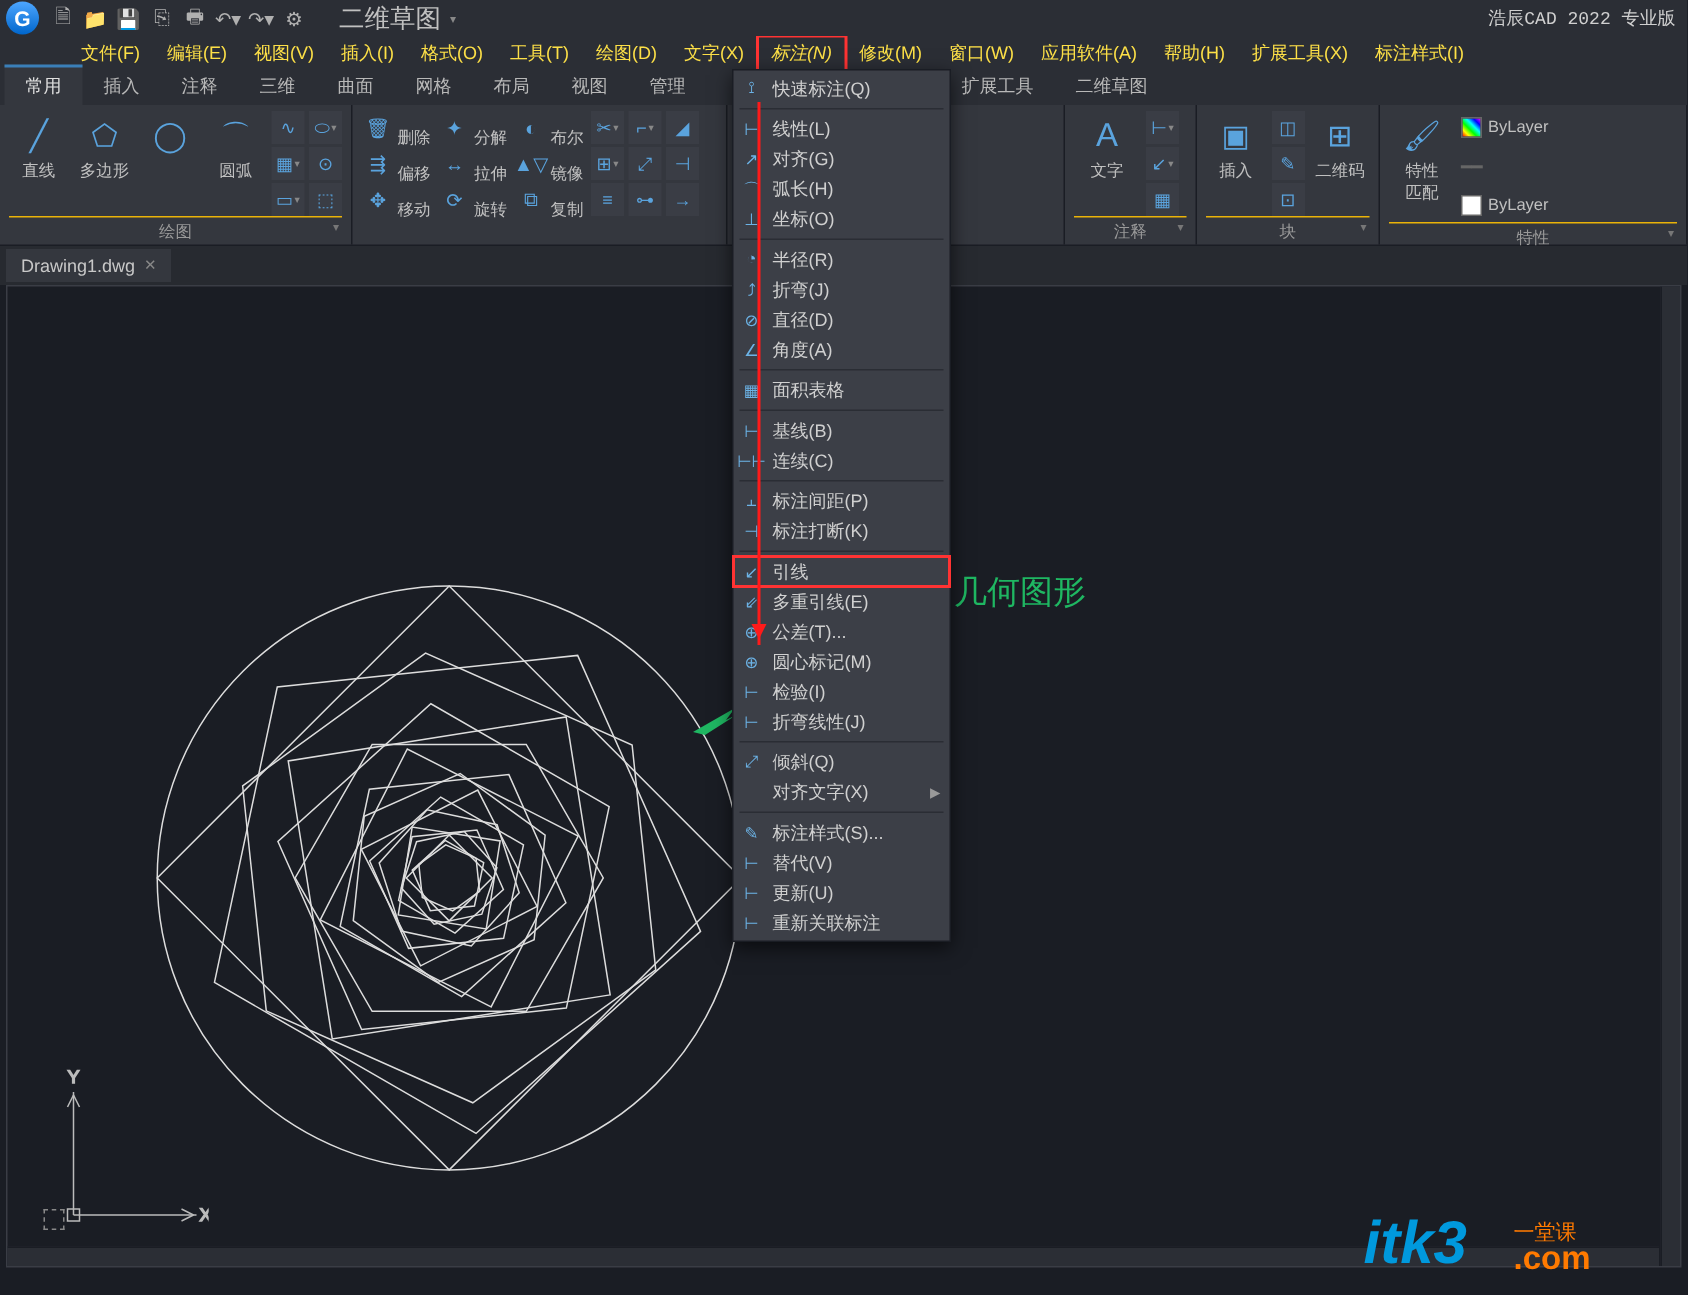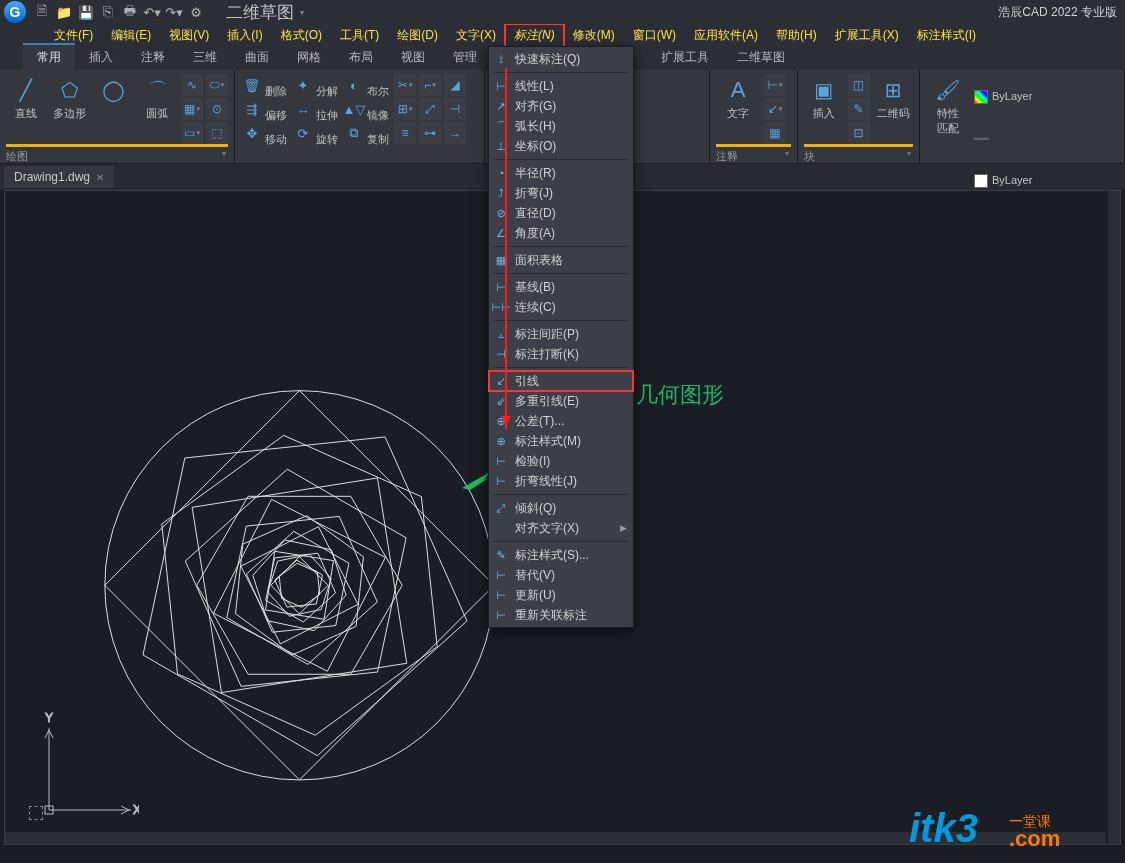--- a/index.html
+++ b/index.html
@@ -2,46 +2,46 @@
 <html><head>
 <meta charset="utf-8">
 <style>
 * { margin:0; padding:0; box-sizing:border-box; font-family:"Microsoft YaHei",Arial,sans-serif; }
 body { background:#1a1d24; width:1125px; height:863px; overflow:hidden; position:relative; color:#c8c8c8; font-size:12px; }
 
 .titlebar { height:24px; background:#2b2e35; display:flex; align-items:center; padding:0 4px; position:relative; }
 .logo { width:22px; height:22px; background:linear-gradient(#4da6ff,#0066cc); border-radius:50%; display:flex; align-items:center; justify-content:center; color:#fff; font-weight:bold; font-size:14px; }
 .qat { display:flex; gap:6px; margin-left:8px; align-items:center; }
 .qat-item { width:16px; height:16px; color:#b0b0b0; display:flex; align-items:center; justify-content:center; font-size:13px; }
-.title-text { position:absolute; right:8px; color:#d0d0d0; font-size:12px; }
+.title-text { position:absolute; right:8px; color:#d0d0d0; font-size:12px;font-family:Liberation Mono, monospace; }
 
 .menubar { height:22px; background:#2b2e35; display:flex; align-items:center; padding-left:46px; gap:2px; }
 .menu-item { padding:2px 8px; color:#fde047; font-size:12px; cursor:pointer; }
 .menu-item.active { outline:2px solid #ff3333;font-style:italic; }
 
-.ribbon-tabs { height:24px; background:#2b2e35; display:flex; align-items:flex-end; padding-left:23px; }
+.ribbon-tabs { height:24px; background:#2b2e35; display:flex; align-items:flex-end; padding-left:3px; }
 .rtab { padding:4px 14px; color:#b8b8b8; font-size:12px; cursor:pointer; border-top:2px solid transparent; }
 .rtab.sel { background:#34373e; color:#e0e0e0; border-top-color:#3a7fb8; }
 
 .ribbon { height:94px; background:#34373e; display:flex; border-bottom:1px solid #1a1d24; }
 .panel { border-right:1px solid #1a1d24; padding:4px 6px 0 6px; display:flex; flex-direction:column; justify-content:space-between; }
-.panel-title { color:#999; font-size:11px; padding:2px 0; border-top:3px solid #eab308; margin-top:auto; position:relative; }
+.panel-title { text-align:center; color:#999; font-size:11px; padding:2px 0; border-top:1px solid #eab308; margin-top:auto; position:relative; }
 .panel-title::after { content:"▾"; position:absolute; right:2px; font-size:8px; color:#777; }
 .panel-body { display:flex; gap:4px; flex:1; }
 .big-btn { display:flex; flex-direction:column; align-items:center; justify-content:flex-start; gap:2px; width:44px; padding-top:2px; }
 .big-btn .ico { width:32px; height:28px; display:flex; align-items:center; justify-content:center; color:#5aa3dd; font-size:20px; }
 .big-btn .lbl { font-size:11px; color:#c0c0c0; }
 .col-btns { display:flex; flex-direction:column; gap:2px; }
 .row-btns { display:flex; gap:3px; }
 .small-btn { width:22px; height:22px; background:#3a3d45; display:flex; align-items:center; justify-content:center; font-size:12px; color:#5aa3dd; }
 .small-btn.dd::after { content:"▾"; font-size:7px; margin-left:1px; color:#888; }
 .lbl-btn { display:flex; align-items:center; gap:4px; height:22px; padding:0 2px; }
 .lbl-btn .ico { width:18px; height:18px; display:flex; align-items:center; justify-content:center; color:#5aa3dd; font-size:13px; }
 .lbl-btn .lbl { font-size:11px; color:#c0c0c0;margin-top:12px; }
-.prop-row { display:flex; align-items:flex-start; gap:4px; height:22px;margin-top:16px; }
+.prop-row { display:flex; align-items:center; gap:4px; height:22px; }
 .swatch { width:14px; height:14px; border:1px solid #666; }
 .prop-text { font-size:11px; color:#c0c0c0; }
 
 .doctabs { height:26px; background:#272a30; display:flex; align-items:center; padding-left:4px; }
 .doctab { background:#34373e; padding:4px 10px; display:flex; gap:6px; align-items:center; font-size:12px; }
 .doctab .x { color:#888; font-size:10px; }
 
 .canvas { position:absolute; top:190px; left:4px; right:4px; bottom:18px; background:#1a1d24; border:1px solid #3a3d45; overflow:hidden; }
 .drawing { position:absolute; inset:0; }
 .ucs { position:absolute; left:14px; bottom:14px; width:120px; height:120px; }
@@ -397,21 +397,21 @@
     <div class="dd-item">
       <span class="dd-ico">⇙</span>
       <span>多重引线(E)</span>
     </div>
     <div class="dd-item">
       <span class="dd-ico">⊕</span>
       <span>公差(T)...</span>
     </div>
     <div class="dd-item">
       <span class="dd-ico">⊕</span>
-      <span>标注样式(M)</span>
+      <span>圆心标记(M)</span>
     </div>
     <div class="dd-item">
       <span class="dd-ico">⊢</span>
       <span>检验(I)</span>
     </div>
     <div class="dd-item">
       <span class="dd-ico">⊢</span>
       <span>折弯线性(J)</span>
     </div>
     <div class="dd-sep"></div>

